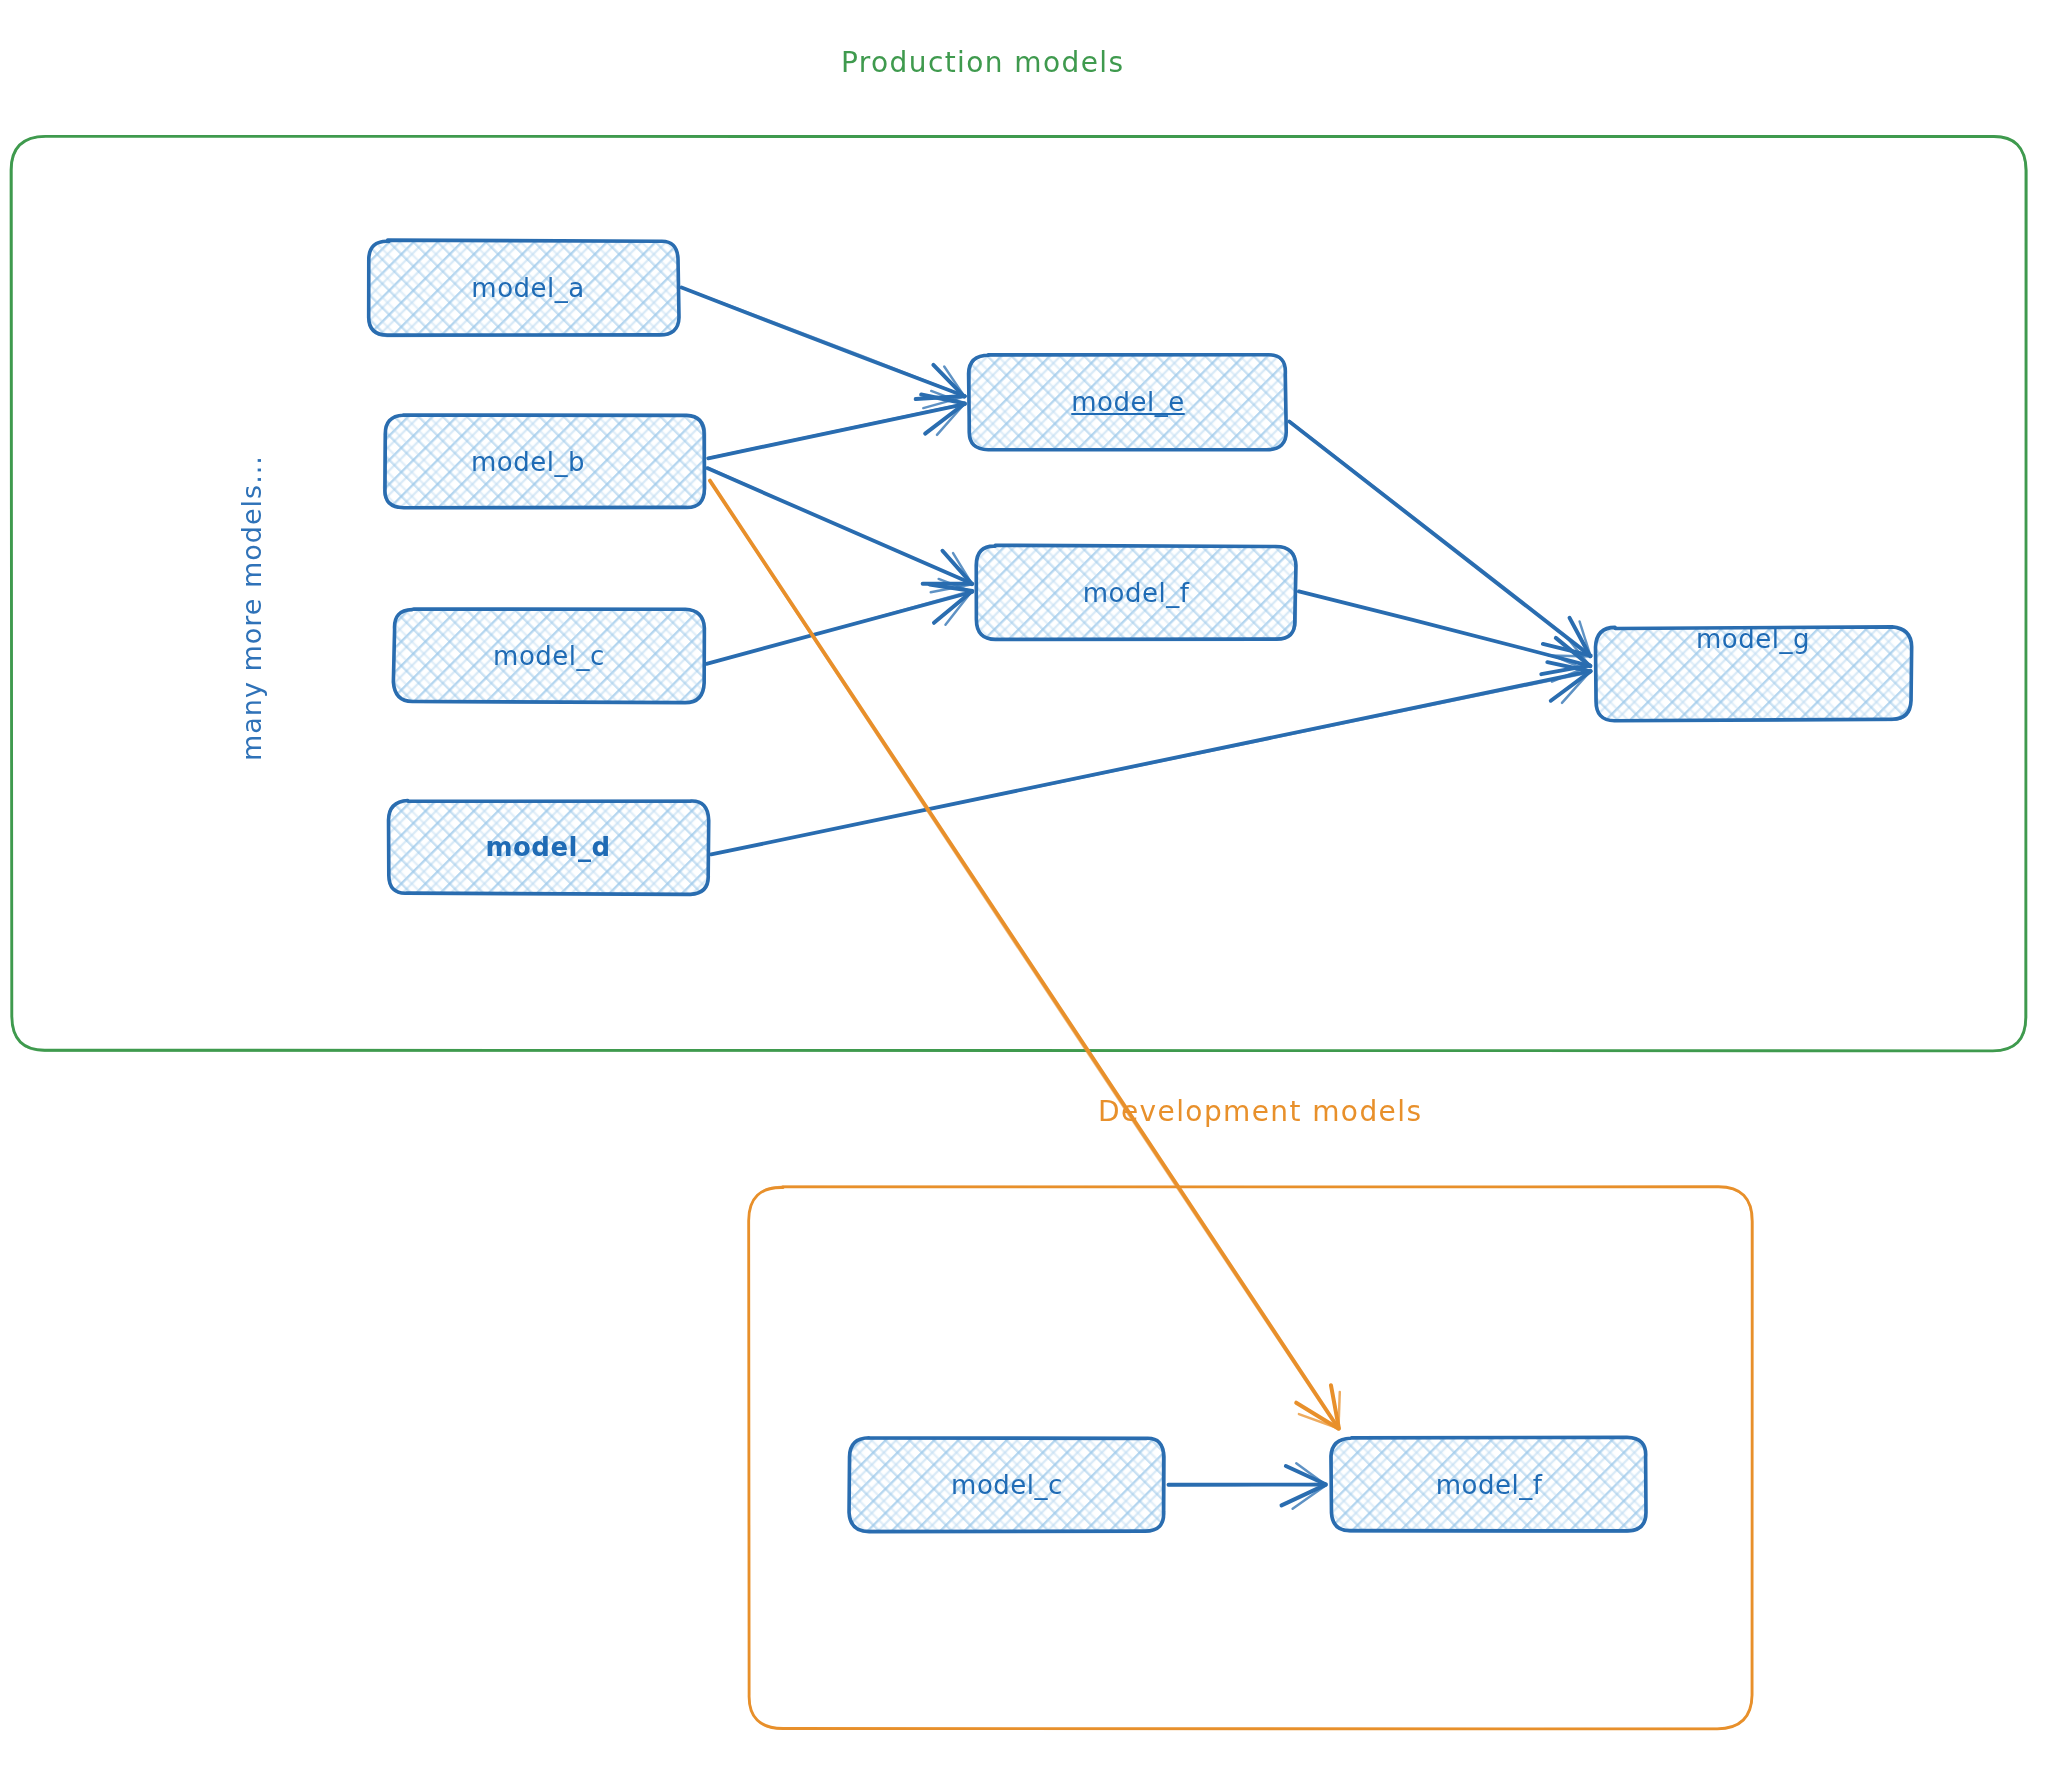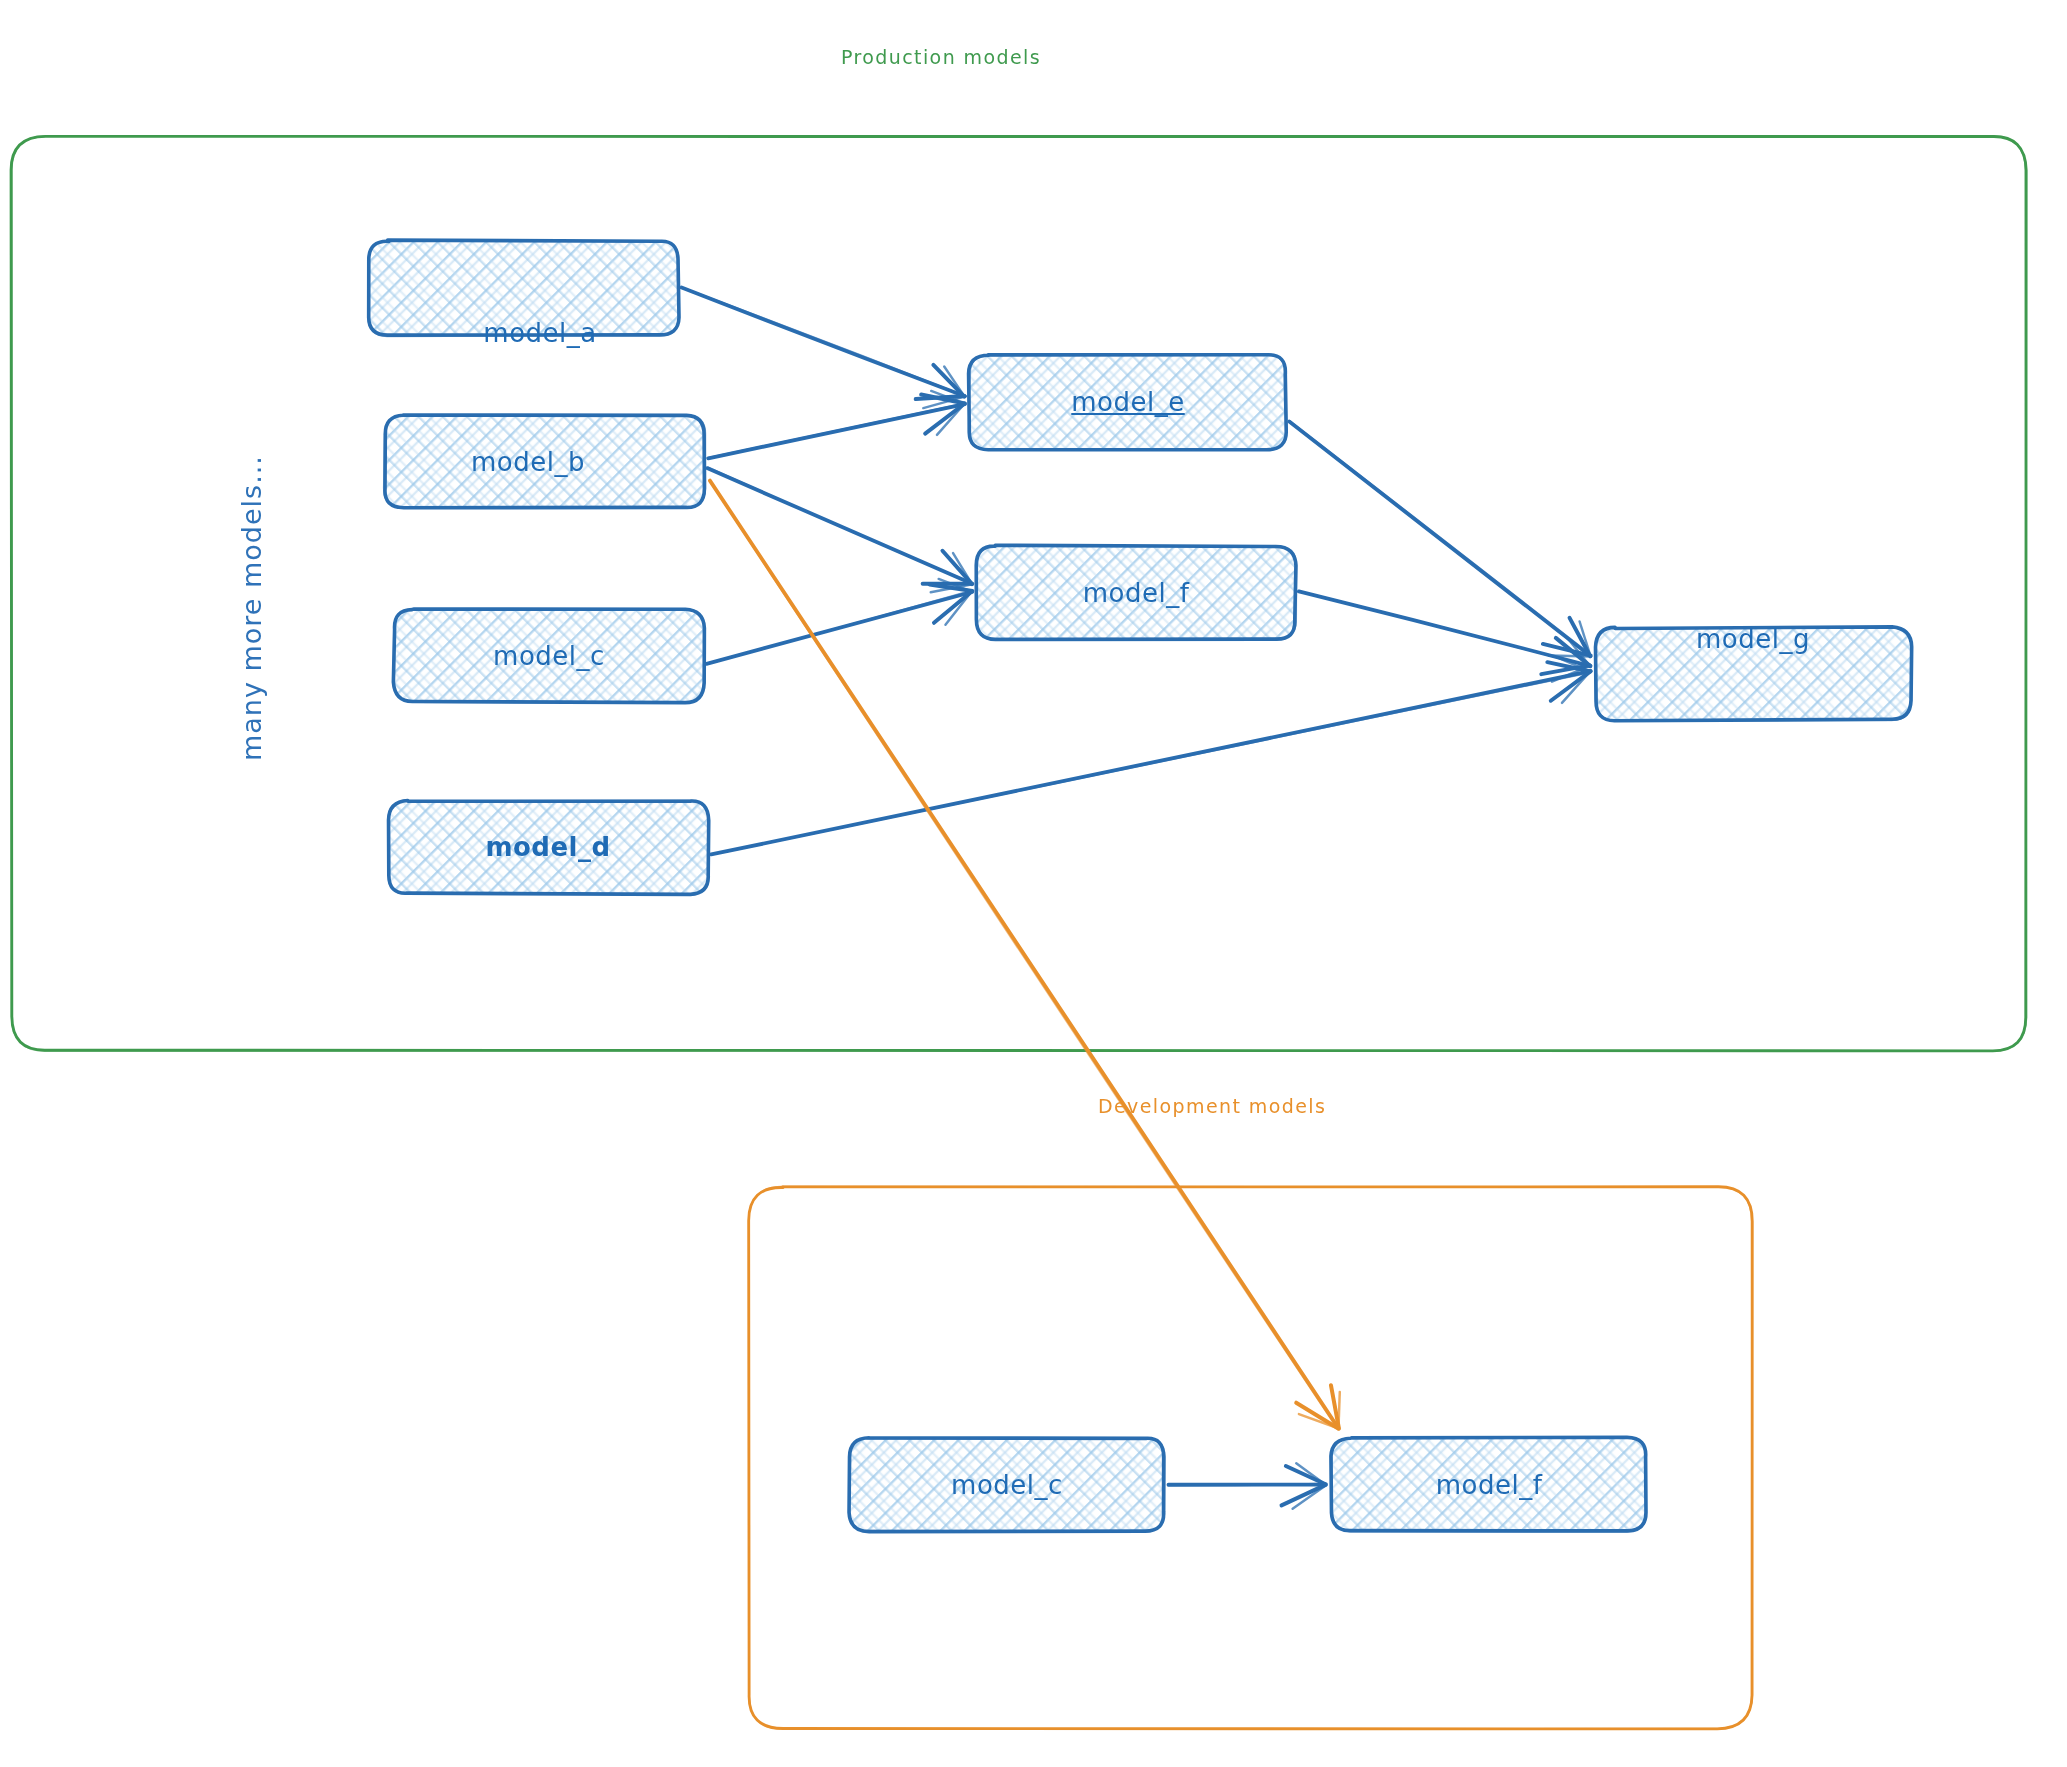--- a/index.html
+++ b/index.html
@@ -17,21 +17,21 @@
   #canvas {
     position: absolute;
     left: 0;
     top: 0;
     width: 2068px;
     height: 1767px;
   }
   .grp-label {
     position: absolute;
     font-family: "DejaVu Sans", sans-serif;
-    font-size: 19px;
+    font-size: 28px;
     letter-spacing: 1.4px;
     white-space: nowrap;
     font-weight: 400;
   }
   .node-label {
     position: absolute;
     font-family: "DejaVu Sans", sans-serif;
     font-size: 26px;
     color: #1f6bb5;
     letter-spacing: 0.5px;
@@ -215,21 +215,21 @@
         <path d="M 1419.2068873167536 1512.1797928159497 L 1711.1870847230252 1512.0062343124796 Q 1731.7975434788025 1511.5366683485156 1730.4716894211115 1531.9108582858046 L 1730.4033693195802 1589.166149228842 Q 1730.9382334474653 1610.816052223051 1710.9711014513257 1610.3319654232039 L 1420.2854254489696 1610.439863181738 Q 1400.473722530051 1609.305358290768 1399.5440371813459 1590.0337147240218 L 1400.259265757147 1532.5223557002016 Q 1399.3541399480096 1511.761494165967 1420.3832179313913 1512.1882818465533" fill="none" stroke="#2a6db0" stroke-width="2" stroke-linecap="round" opacity="0.55"></path>
       </g>
     </g>
 </svg>
 
 <div class="grp-label" id="label-production" style="left:841px; top:46px; color:#3f9a4e;">Production models</div>
 <div class="grp-label" id="label-development" style="left:1098px; top:1095px; color:#e8902b;">Development models</div>
 <div class="side-label" id="label-side" style="left:236px; top:761px;">many more models...</div>
 
 <div id="node-labels">
-    <div class="node-label" style="left: 540px; top: 288px; margin-top: 45px;">model_a</div>
+    <div class="node-label" style="left: 528px; top: 288px;">model_a</div>
     <div class="node-label" style="left: 528px; top: 462px;">model_b</div>
     <div class="node-label" style="left: 549px; top: 656px;">model_c</div>
     <div class="node-label" style="left: 548px; top: 847px; font-weight: bold;">model_d</div>
     <div class="node-label" style="left: 1128px; top: 402px; text-decoration: underline;">model_e</div>
     <div class="node-label" style="left: 1136px; top: 593px;">model_f</div>
     <div class="node-label" style="left: 1753px; top: 639px;">model_g</div>
     <div class="node-label" style="left: 1007px; top: 1485px;">model_c</div>
     <div class="node-label" style="left: 1489px; top: 1485px;">model_f</div>
   </div>
 

